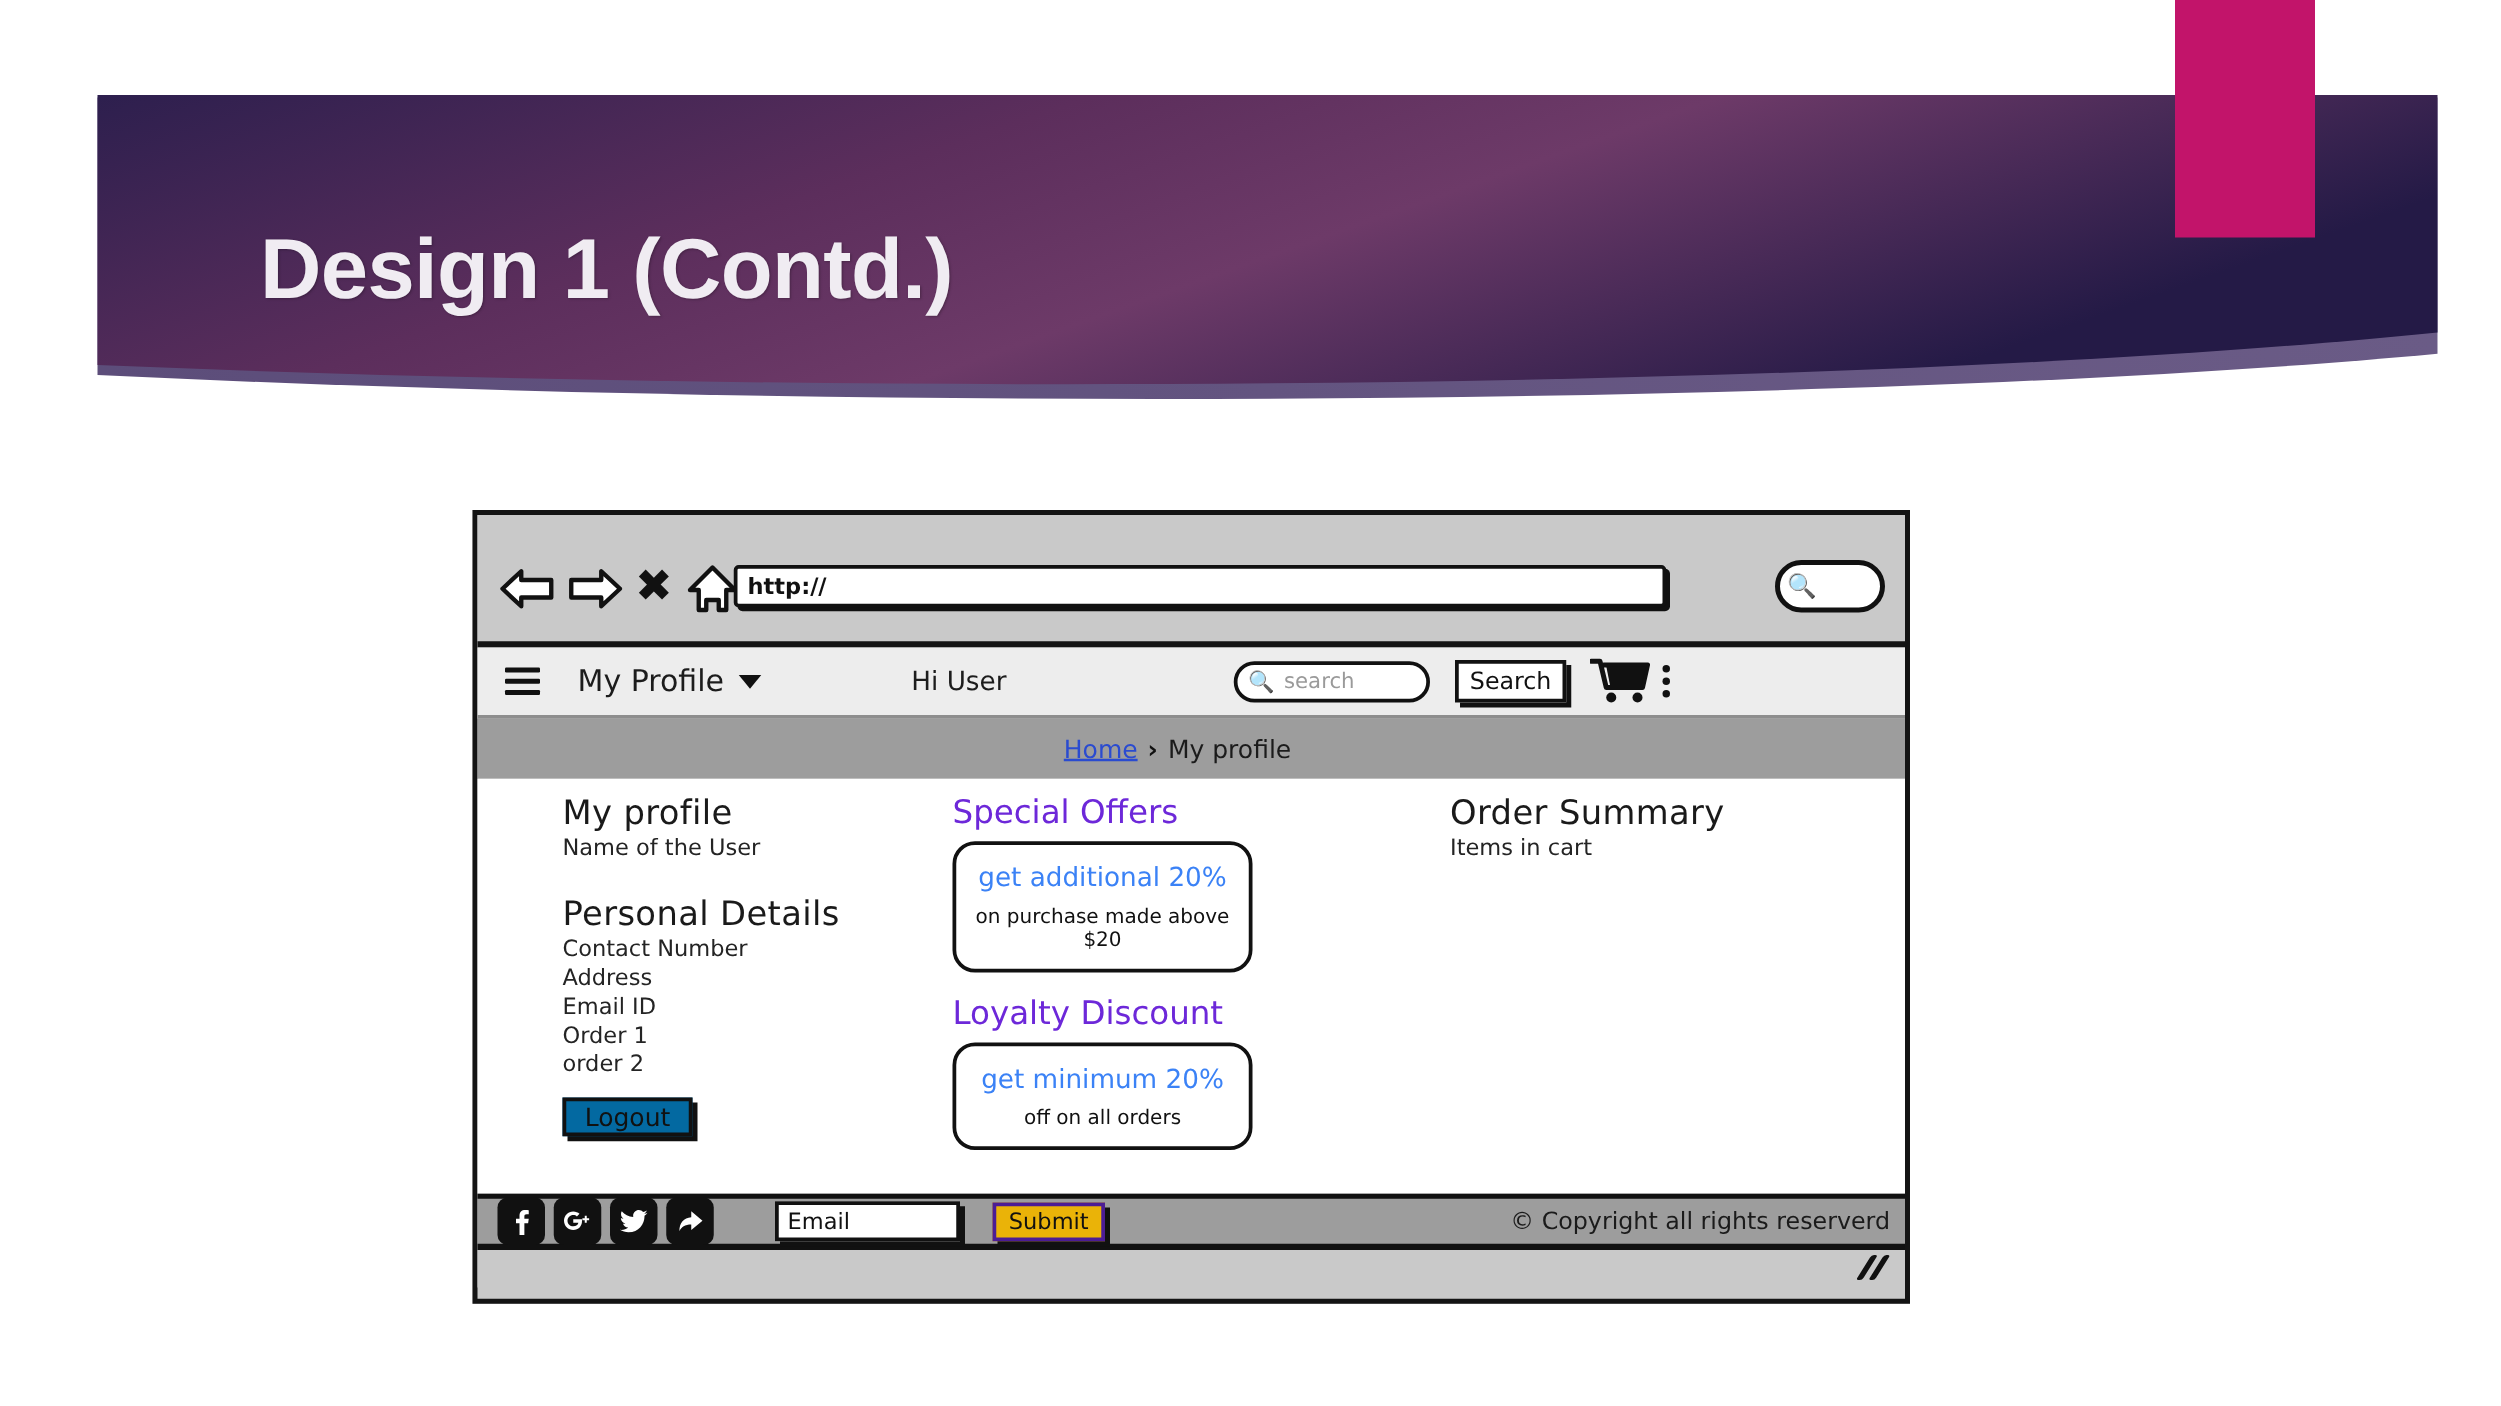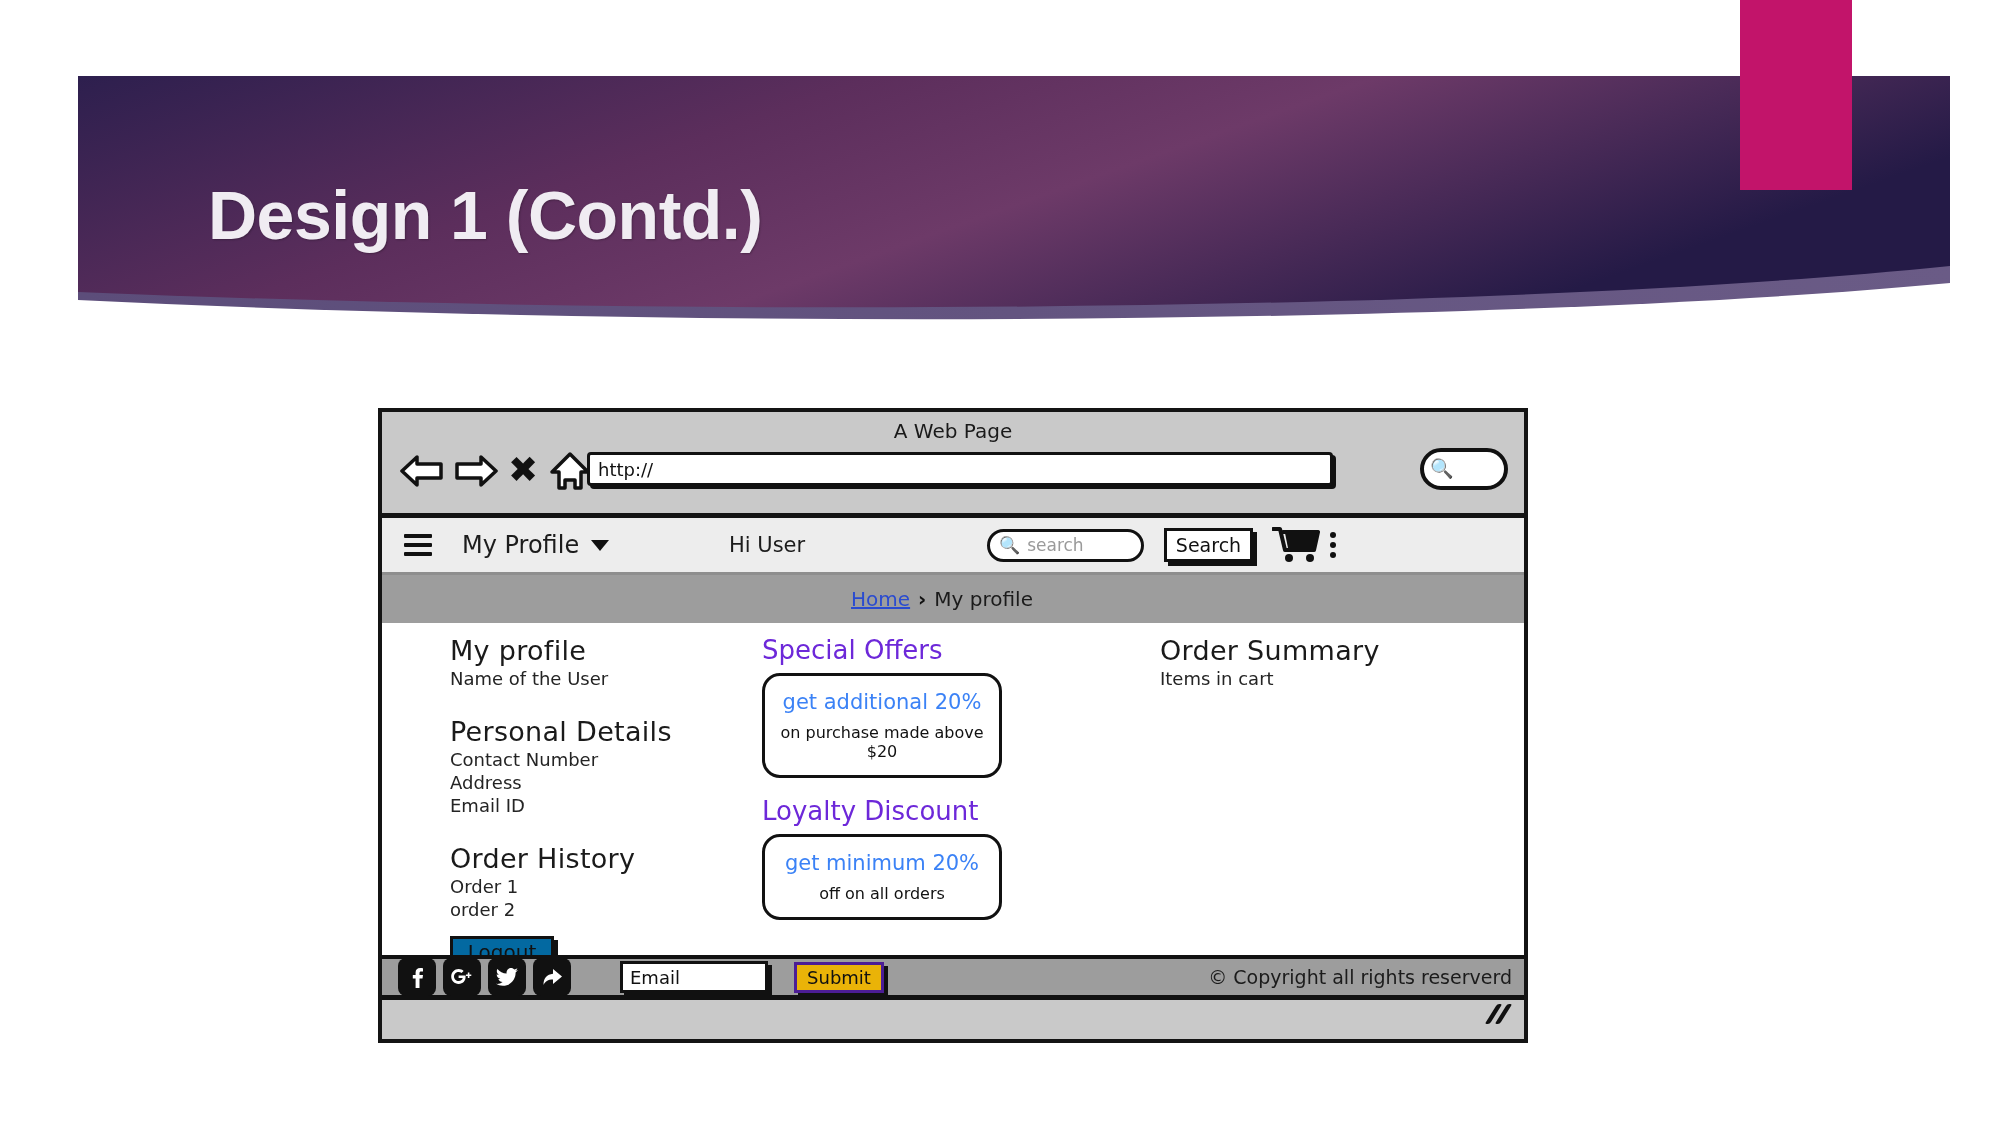--- a/index.html
+++ b/index.html
@@ -63,21 +63,21 @@
   #url-bar {
     position:absolute; top:40px; left:205px;
     width:746px; height:34px;
     background:#ffffff;
     border:3px solid #111;
     border-radius:4px;
     box-shadow:3px 3px 0 #111;
   }
   #url-text {
     position:absolute; left:8px; top:4px;
-    font-size:18px; color:#111;
+    font-size:18px; color:#111;font-weight:bold;
   }
   #chrome-search {
     position:absolute; top:36px; right:16px;
     width:88px; height:42px;
     border:4px solid #111;
     border-radius:24px;
     background:#fff;
   }
   #chrome-search-glyph {
     position:absolute; left:6px; top:5px;
@@ -265,21 +265,20 @@
     <path d="M78,78 L1950,78 L1950,283 C1500,325 700,330 78,300 Z" fill="url(#sgrad)"></path>
     <path d="M78,76 L1950,76 L1950,266 C1500,312 700,318 78,292 Z" fill="url(#bgrad)"></path>
     <rect x="1740" y="0" width="112" height="190" fill="#c2146a"></rect>
   </svg>
   <div id="slide-title">Design 1 (Contd.)</div>
 </div>
 
 <div id="mockup">
 
   <div id="browser-chrome">
-    <div id="chrome-title">A Web Page</div>
 
     <div id="nav-icons">
       <svg class="arrow-ico" viewBox="0 0 44 42">
         <path d="M2,21 L17,7 L17,14 L41,14 L41,28 L17,28 L17,35 Z" fill="#fff" stroke="#111" stroke-width="3.5" stroke-linejoin="round"></path>
       </svg>
       <svg class="arrow-ico" viewBox="0 0 44 42">
         <path d="M42,21 L27,7 L27,14 L3,14 L3,28 L27,28 L27,35 Z" fill="#fff" stroke="#111" stroke-width="3.5" stroke-linejoin="round"></path>
       </svg>
       <div class="x-ico">✖</div>
       <svg class="arrow-ico" viewBox="0 0 44 42">
@@ -341,21 +340,20 @@
 
     <div class="col" id="col-left">
       <h2 class="h-big">My profile</h2>
       <p class="h-sub">Name of the User</p>
 
       <h2 class="h-big sec-gap">Personal Details</h2>
       <p class="h-sub">Contact Number</p>
       <p class="h-sub">Address</p>
       <p class="h-sub">Email ID</p>
 
-      <h2 class="h-big sec-gap">Order History</h2>
       <p class="h-sub">Order 1</p>
       <p class="h-sub">order 2</p>
 
       <div id="logout-btn">Logout</div>
     </div>
 
     <div class="col" id="col-mid">
       <h2 class="offer-heading">Special Offers</h2>
       <div class="offer-box">
         <div class="offer-main">get additional 20%</div>

